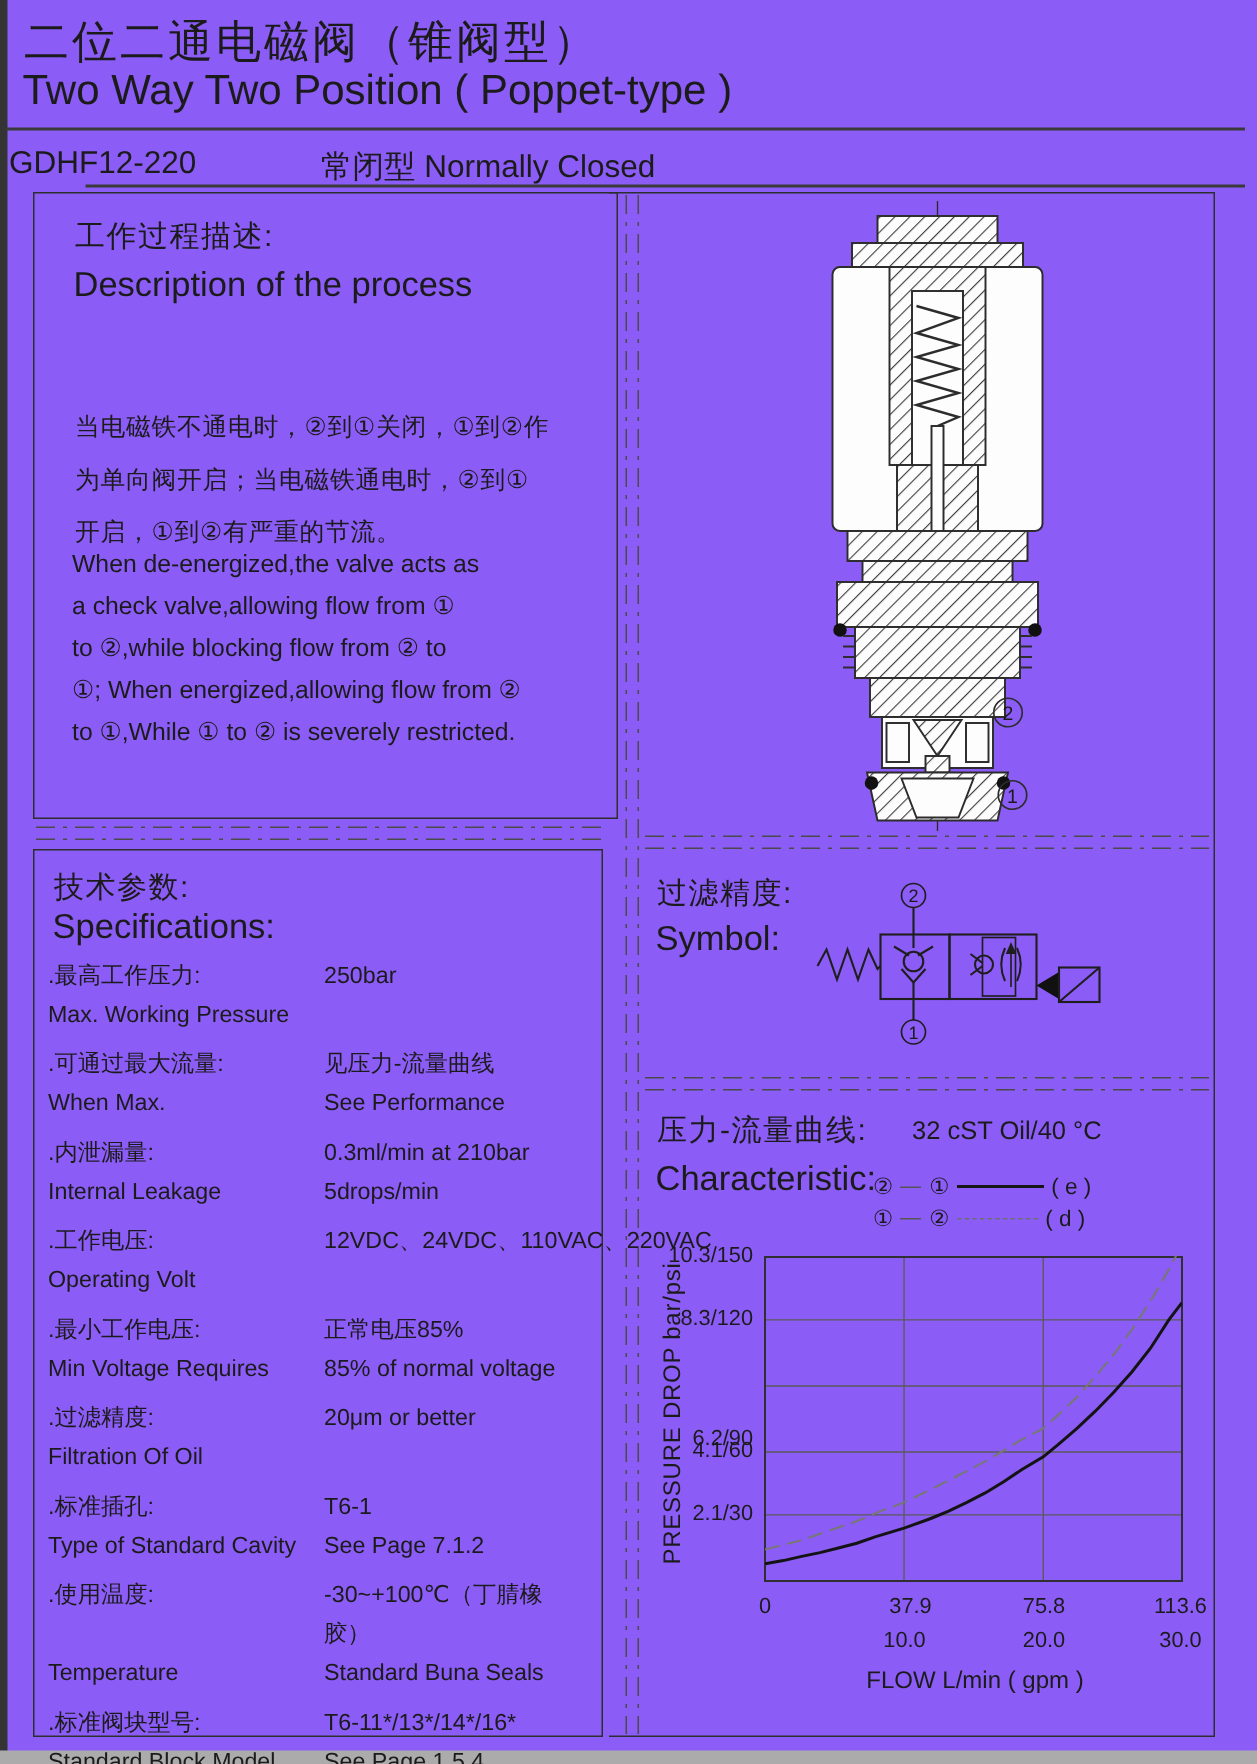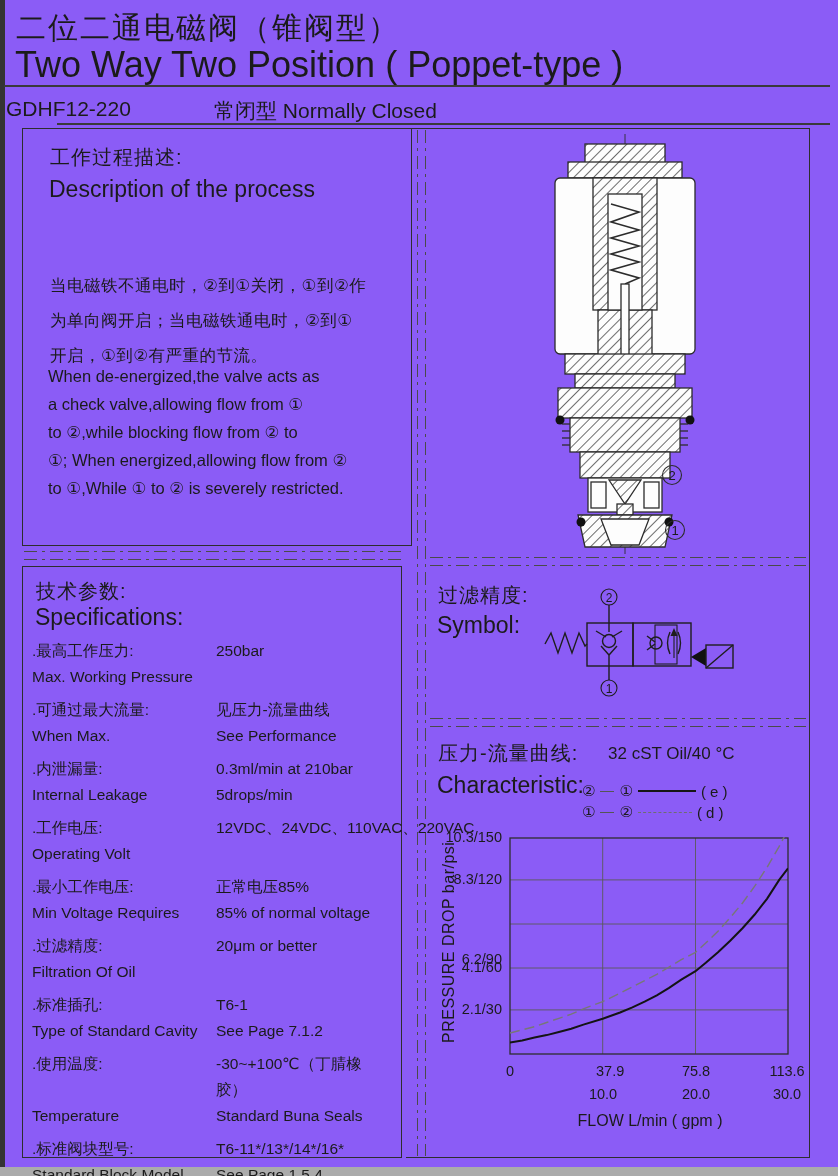--- a/index.html
+++ b/index.html
@@ -8,21 +8,21 @@
   .page { position:relative; width:838px; height:1176px; background:#8b5cf6; overflow:hidden;
           font-family:"Liberation Sans","DejaVu Sans",sans-serif; }
   .abs { position:absolute; }
   .rule { position:absolute; background:#3a3a3a; }
   .box { position:absolute; border:1.6px solid #2e2e2e; background:transparent; }
   .dash-h { position:absolute; height:1.4px;
     background:repeating-linear-gradient(90deg,#4a4a4a 0 13px,transparent 13px 18px,#4a4a4a 18px 21px,transparent 21px 26px); }
   .dash-v { position:absolute; width:1.4px;
     background:repeating-linear-gradient(180deg,#4a4a4a 0 13px,transparent 13px 18px,#4a4a4a 18px 21px,transparent 21px 26px); }
   .title-cn { font-size:30px; letter-spacing:2px; font-weight:500; }
-  .title-en { font-size:36px; font-weight:400; }
+  .title-en { font-size:28px; font-weight:400; }
   .model { font-size:21px; font-weight:500; }
   .h-cn { font-size:20px; letter-spacing:1px; font-weight:500; }
   .h-en { font-size:23px; font-weight:400; }
   .txt-cn { font-size:16.5px; line-height:35px; letter-spacing:0.5px; }
   .txt-en { font-size:16.5px; line-height:28px; }
   .spec-grid { position:absolute; left:32px; top:70px; width:345px; }
   .spec-row { margin-bottom:7px; }
   .spec-line { display:flex; line-height:26px; }
   .spec-label { width:184px; flex:0 0 184px; font-size:15.5px; }
   .spec-value { font-size:15.5px; }
@@ -309,21 +309,21 @@
     <rect x="85" y="10" width="278" height="216" fill="none" stroke="#2e2e2e" stroke-width="1.3"></rect>
   <polyline points="85.0,214.5 97.2,212.4 109.5,209.6 121.7,207.1 133.9,204.0 146.2,200.8 158.4,196.6 177.7,190.8 195.1,184.5 207.4,179.4 219.6,173.6 231.8,167.3 244.1,159.9 256.3,151.6 270.5,143.2 280.8,134.8 293.0,124.3 305.2,112.8 317.5,100.2 329.7,86.5 342.0,70.8 354.2,51.9 363.0,40.4" fill="none" stroke="#141414" stroke-width="2" clip-path="url(#plotclip)"></polyline>
       <polyline points="85.0,205.0 97.2,201.9 109.5,198.7 121.7,194.5 133.9,190.3 146.2,186.2 158.4,180.9 177.7,173.6 195.1,165.2 207.4,158.9 219.6,152.6 231.8,146.3 244.1,139.0 256.3,131.6 270.5,124.3 280.8,114.9 293.0,103.3 305.2,89.7 317.5,75.0 329.7,58.2 342.0,39.4 354.2,18.4 363.0,1.6" fill="none" stroke="#777" stroke-width="1.4" stroke-dasharray="10 5" clip-path="url(#plotclip)"></polyline>
     </svg>
   <div class="tick" style="left:432px;top:829px;width:70px;text-align:right;">10.3/150</div>
   <div class="tick" style="left:432px;top:871px;width:70px;text-align:right;">8.3/120</div>
   <div class="tick" style="left:432px;top:951px;width:70px;text-align:right;">6.2/90</div>
   <div class="tick" style="left:432px;top:959px;width:70px;text-align:right;">4.1/60</div>
   <div class="tick" style="left:432px;top:1001px;width:70px;text-align:right;">2.1/30</div>
   <div class="tick" style="left:495px;top:1063px;width:30px;text-align:center;">0</div>
-  <div class="tick" style="left:596px;top:1063px;width:50px;text-align:left;">37.9</div>
+  <div class="tick" style="left:582px;top:1063px;width:50px;text-align:center;">37.9</div>
   <div class="tick" style="left:671px;top:1063px;width:50px;text-align:center;">75.8</div>
   <div class="tick" style="left:762px;top:1063px;width:50px;text-align:center;">113.6</div>
   <div class="tick" style="left:578px;top:1086px;width:50px;text-align:center;">10.0</div>
   <div class="tick" style="left:671px;top:1086px;width:50px;text-align:center;">20.0</div>
   <div class="tick" style="left:762px;top:1086px;width:50px;text-align:center;">30.0</div>
   <div class="abs" style="left:540px;top:1112px;width:220px;text-align:center;font-size:16px;">FLOW L/min ( gpm )</div>
 
 </div>
 
 </body></html>

